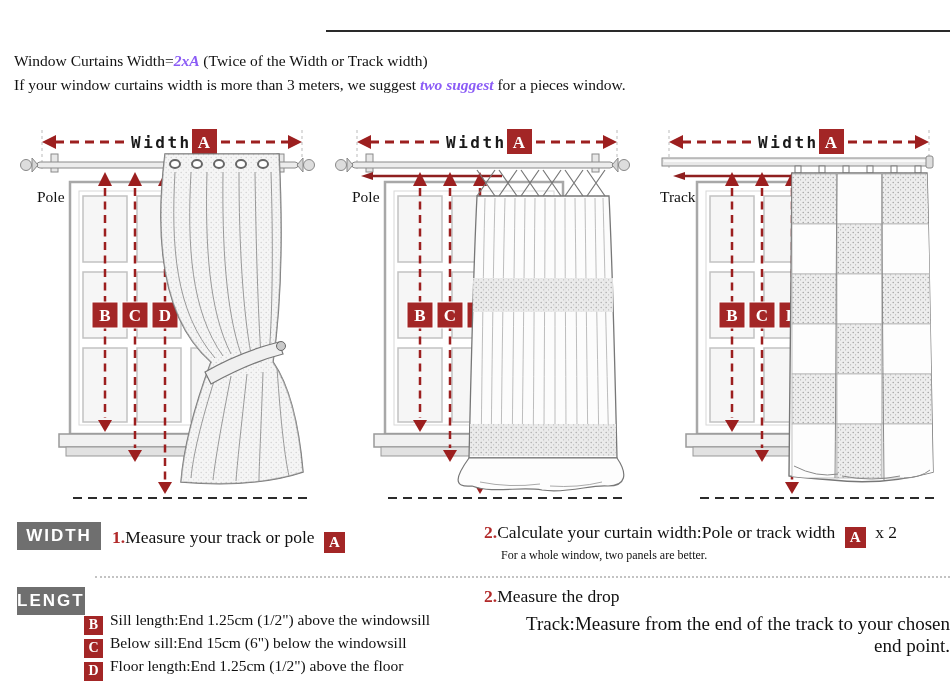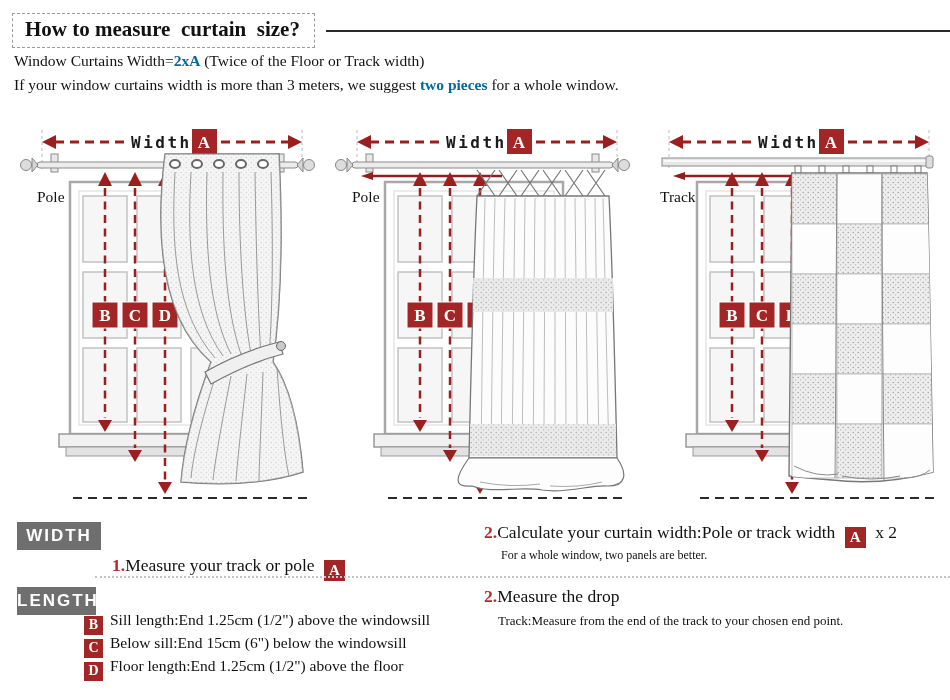--- a/index.html
+++ b/index.html
@@ -7,61 +7,60 @@
         font-family:"Liberation Serif",serif;color:#111;}
   .abs{position:absolute;}
 
   
   .title-box{left:12px;top:13px;padding:3px 14px 5px 12px;border:1px dashed #9b9b9b;
              font-size:21px;font-weight:bold;white-space:pre;background:#fff;z-index:2;}
   .title-line{left:326px;top:30px;width:624px;border-top:2px solid #2a2a2a;z-index:1;}
 
   
   .intro{left:14px;top:49px;font-size:15.5px;line-height:23.5px;}
-  .hl{color:#0369a1;font-weight:bold;}
+  .hl{color:#8b5cf6;font-weight:bold;font-style:italic;}
 
   
   .diagram{position:absolute;top:126px;width:305px;height:382px;}
   .d1{left:15px;} .d2{left:330px;} .d3{left:642px;}
   svg{display:block;}
 
   
   .badge{background:#6f6f6f;color:#fff;font-family:"Liberation Sans",sans-serif;
          font-weight:bold;font-size:17px;letter-spacing:2px;text-align:center;
          padding:4px 0;}
   .badge.w{left:17px;top:522px;width:84px;}
-  .badge.l{left:17px;top:587px;width:79px;}
+  .badge.l{left:17px;top:587px;width:68px;}
   .stepnum{color:#b22a2a;font-weight:bold;}
   .step{font-size:17.5px;}
-  .w-step1{left:112px;top:527px;margin-top:28px;}
+  .w-step1{left:112px;top:527px;}
   .w-step2{left:484px;top:522px;}
   .w-note{left:501px;top:548px;font-size:12px;}
   .l-step1{left:112px;top:586px;}
   .l-step2{left:484px;top:586px;}
   .chip{display:inline-flex;align-items:center;justify-content:center;
         width:21px;height:21px;background:#a32626;color:#fff;font-weight:bold;
         font-size:15px;margin:0 5px;vertical-align:-4px;}
   .chip.small{width:19px;height:19px;font-size:14px;margin:0 7px 0 0;vertical-align:-4px;}
   .l-item{font-size:15.5px;}
   .li0{left:84px;top:611px;} .li1{left:84px;top:634px;} .li2{left:84px;top:657px;}
-  .l-note{font-size:13px;}
+  .l-note{font-size:19px;text-align:right;}
   .ln0{left:498px;top:613px;} .ln1{left:498px;top:637px;}
   .sep{left:95px;top:576px;width:855px;border-top:2px dotted #c3c3c3;}
 </style>
 </head>
 <body>
 
 <div class="page">
 
   <div class="abs title-line"></div>
-  <div class="abs title-box">How to measure  curtain  size?</div>
 
   <div class="abs intro">
-    <div><span>Window Curtains Width=</span><span class="hl">2xA</span><span> (Twice of the Floor or Track width)</span></div>
-    <div><span>If your window curtains width is more than 3 meters, we suggest </span><span class="hl">two pieces</span><span> for a whole window.</span></div>
+    <div><span>Window Curtains Width=</span><span class="hl">2xA</span><span> (Twice of the Width or Track width)</span></div>
+    <div><span>If your window curtains width is more than 3 meters, we suggest </span><span class="hl">two suggest</span><span> for a pieces window.</span></div>
   </div>
 
   <div class="diagram d1">
   <svg width="305" height="382" viewBox="0 0 305 382">
     <defs>
       <pattern id="stip" width="5" height="5" patternUnits="userSpaceOnUse">
         <rect width="5" height="5" fill="#ededed"></rect>
         <circle cx="1.2" cy="1.5" r="0.7" fill="#9b9b9b"></circle>
         <circle cx="3.6" cy="3.8" r="0.6" fill="#ababab"></circle>
       </pattern>

